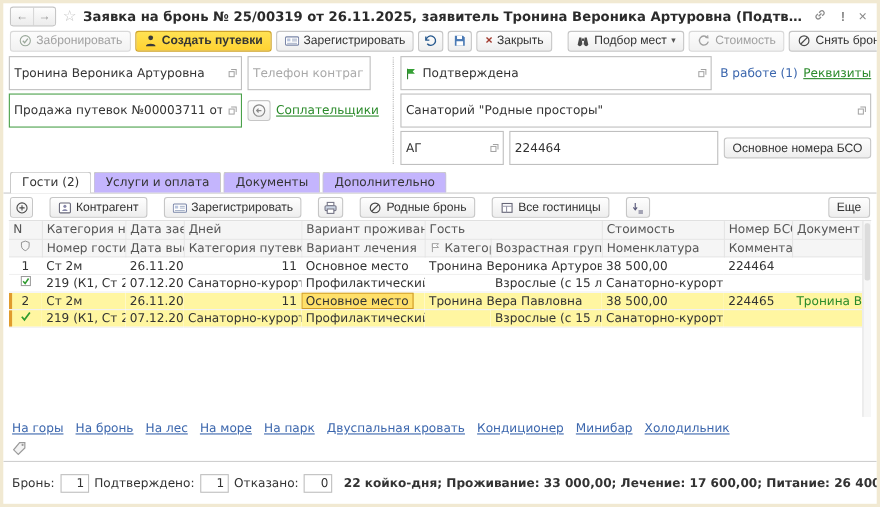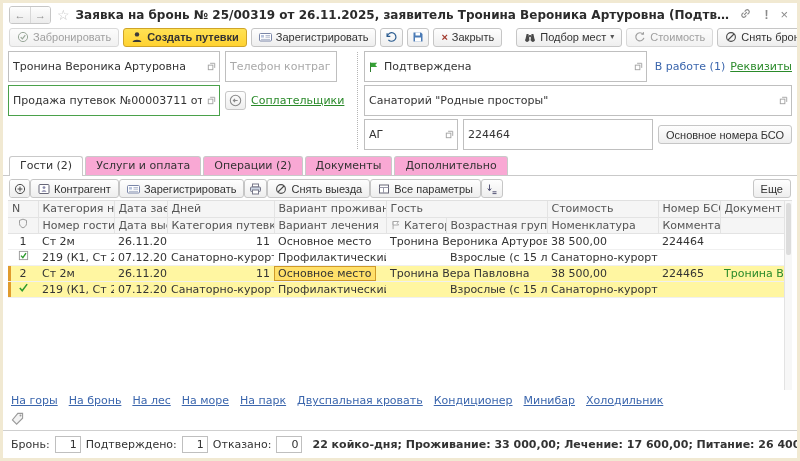--- a/index.html
+++ b/index.html
@@ -40,25 +40,25 @@
   .field input::placeholder, textarea.comment::placeholder { color:#a9a9a9; }
   .w212 { width:212px; } .w112 { width:112px; } .w283 { width:283px; } .w94 { width:94px; } .w190 { width:190px; }
   .grow { flex:1; }
   .lnk { color:#3b66ad; text-decoration:underline; cursor:pointer; white-space:nowrap; }
   .lnk-green { color:#2a8a2a; text-decoration:underline; cursor:pointer; white-space:nowrap; }
   .inwork { color:#3b66ad; margin-left:auto; white-space:nowrap; cursor:pointer; }
   .roundbtn { width:21px; height:19px; display:inline-flex; align-items:center; justify-content:center; border:1px solid #c6c6c6; border-radius:3px; background:linear-gradient(#fefefe,#eee); cursor:pointer; }
 
   
   .tabs { display:flex; gap:2px; align-items:flex-end; padding:1px 6px 0; border-bottom:1px solid #c9c9c9; height:22px; flex:0 0 auto; }
-  .tab { border:1px solid #c9c9c9; border-bottom:none; border-radius:3px 3px 0 0; padding:2px 10px 3px; background:#f9a8d4; color:#333; cursor:pointer; white-space:nowrap; }
+  .tab { border:1px solid #c9c9c9; border-bottom:none; border-radius:3px 3px 0 0; padding:2px 10px 3px; background:#c4b5fd; color:#333; cursor:pointer; white-space:nowrap; }
   .tab.active { background:#fff; margin-bottom:-1px; padding-bottom:4px; }
 
   
-  .tbl-toolbar { display:flex; align-items:center; gap:0; padding:3px 6px 2px; height:24px; flex:0 0 auto; }
+  .tbl-toolbar { display:flex; align-items:center; gap:15px; padding:3px 6px 2px; height:24px; flex:0 0 auto; }
   .icogroup { display:flex; border:1px solid #c6c6c6; border-radius:3px; overflow:hidden; }
   .icobtn { display:inline-flex; align-items:center; justify-content:center; width:19px; height:17px; background:linear-gradient(#fdfdfd,#efefef); cursor:pointer; }
 
   
   .grid-wrap { flex:1; min-height:0; margin:0 5px; position:relative; border-top:1px solid #e0e0e0; padding-right:8px; overflow:hidden; }
   table.grid { border-collapse:collapse; table-layout:fixed; width:776px; }
   table.grid td { padding:0 4px; white-space:nowrap; overflow:hidden; font-size:11px; }
   thead td { background:#f5f5f5; color:#555; border-right:1px solid #e3e3e3; border-bottom:1px solid #e3e3e3; height:16px; }
   tbody td { height:16px; border-bottom:1px solid #f0f0f0; color:#333; }
   td.num { text-align:right; }
@@ -66,21 +66,21 @@
   tr.sel td { background:#fff6a1; }
   td.selmark { box-shadow:inset 3px 0 0 #e09b2d; }
   .focuscell { display:inline-block; border:1px solid #cf9a28; background:#ffe06a; padding:0 3px; margin-left:-4px; }
   .doclink { color:#2a8a2a; cursor:pointer; }
   .vscroll { position:absolute; top:0; right:0; bottom:0; width:8px; background:#f7f7f7; border-left:1px solid #e3e3e3; cursor:pointer; }
   .vthumb { position:absolute; top:2px; left:1px; width:5px; height:52px; background:#dcdcdc; border-radius:2px; }
 
   
   .features { display:flex; gap:11px; padding:4px 8px 2px; flex:0 0 auto; white-space:nowrap; }
   .sumrow { display:flex; align-items:center; gap:5px; padding:3px 8px 5px; flex:0 0 auto; }
-  .statusbar { border-top:1px solid #cfcfcf; display:flex; align-items:center; gap:5px; padding:3px 8px; height:28px; flex:0 0 auto; }
+  .statusbar { border-top:1px solid #cfcfcf; display:flex; align-items:center; gap:5px; padding:3px 8px; height:39px; flex:0 0 auto; }
   .sb-input { width:26px; height:17px; border:1px solid #bfbfbf; text-align:right; font:11px "DejaVu Sans","Liberation Sans",sans-serif; padding:0 3px; color:#333; }
   .summary { font-weight:bold; margin-left:5px; white-space:nowrap; }
 </style>
 </head>
 <body>
 
 <div class="window">
 
   <div class="titlebar">
     <div class="navgroup">
@@ -239,21 +239,20 @@
         <button class="btn" style="margin-left:auto;">
             <span>Основное номера БСО</span>
           </button>
       </div>
     </div>
   </div>
 
   <div class="tabs">
     <div class="tab active">Гости (2)</div>
     <div class="tab">Услуги и оплата</div>
-    <div class="tab">Операции (2)</div>
     <div class="tab">Документы</div>
     <div class="tab">Дополнительно</div>
   </div>
 
   <div class="tbl-toolbar">
     <div class="icogroup">
       <span class="icobtn">
           <svg class="ico" width="12" height="12" viewBox="0 0 12 12">
             <circle cx="6" cy="6" r="4.6" fill="none" stroke="#4a4a4a"></circle>
             <path d="M6 3.6v4.8M3.6 6h4.8" stroke="#4a4a4a"></path>
@@ -282,28 +281,28 @@
           <rect x="3.5" y="1" width="6" height="3" fill="#fff" stroke="#778"></rect>
           <rect x="1.5" y="4" width="10" height="4.5" rx="1" fill="#cdd6e4" stroke="#778"></rect>
           <rect x="3.5" y="7" width="6" height="4" fill="#fff" stroke="#778"></rect>
         </svg>
     </button>
     <button class="btn">
       <svg class="ico" width="12" height="12" viewBox="0 0 12 12">
           <circle cx="6" cy="6" r="4.4" fill="none" stroke="#4a4a4a" stroke-width="1.1"></circle>
           <path d="M3 9l6-6" stroke="#4a4a4a" stroke-width="1.1"></path>
         </svg>
-      <span>Снять выезда</span>
+      <span>Родные бронь</span>
     </button>
     <button class="btn">
       <svg class="ico" width="12" height="12" viewBox="0 0 12 12">
           <rect x="1.5" y="2" width="9" height="8" fill="#fff" stroke="#667"></rect>
           <path d="M1.5 4.5h9M5.5 4.5V10" stroke="#99a"></path>
         </svg>
-      <span>Все параметры</span>
+      <span>Все гостиницы</span>
     </button>
     <button class="btn iconic">
       <svg class="ico" width="12" height="12" viewBox="0 0 12 12">
           <path d="M3.5 1.5v5.5" stroke="#557"></path>
           <path d="M1.8 5.5L3.5 7.8 5.2 5.5" fill="none" stroke="#557"></path>
           <path d="M6.5 8.8h4M6.5 10.6h4" stroke="#557"></path>
         </svg>
     </button>
     <span class="spacer"></span>
     <button class="btn">

